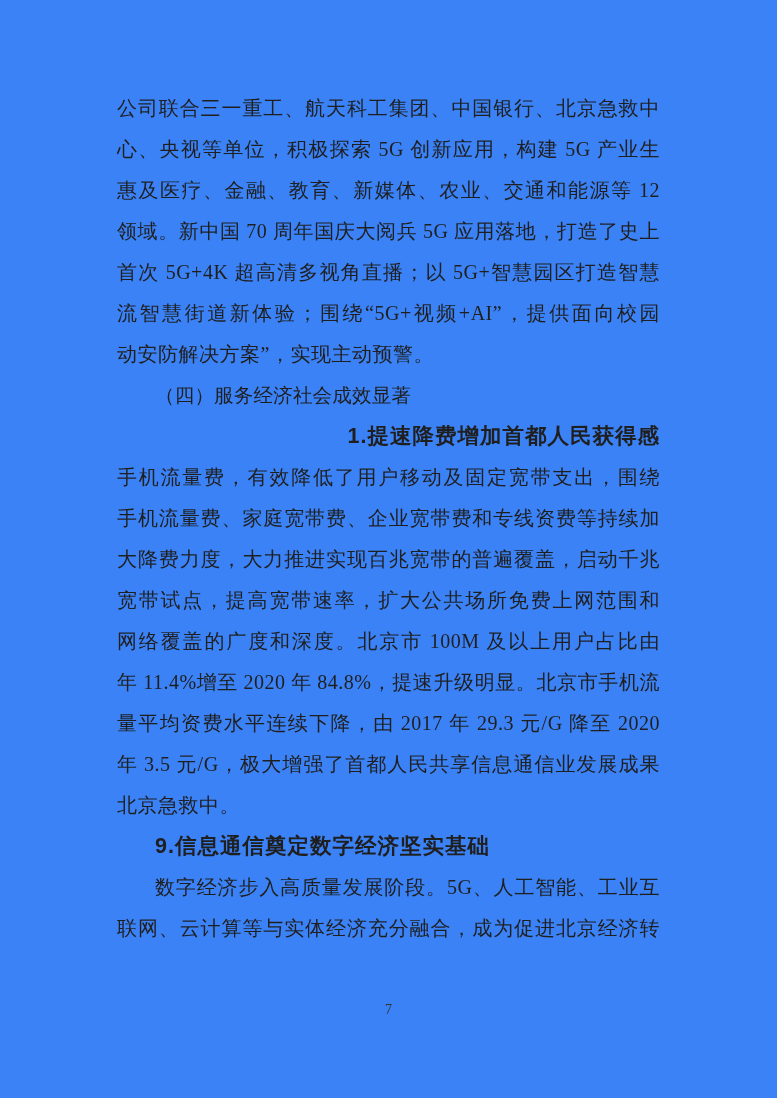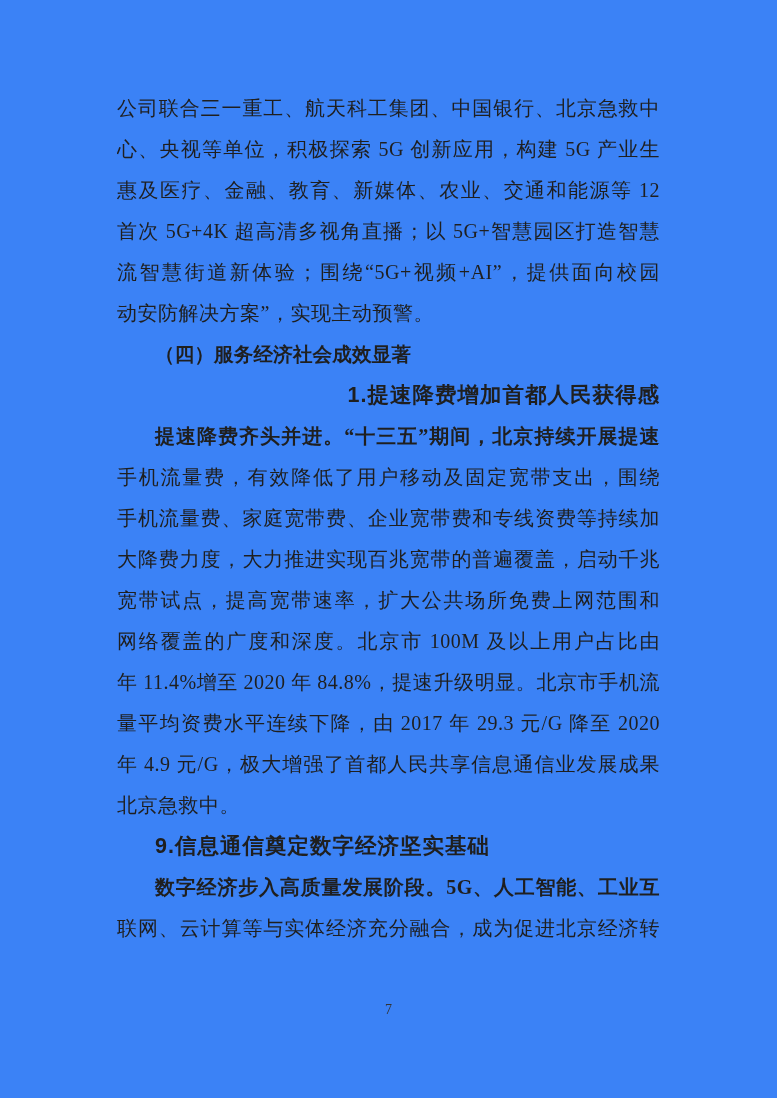--- a/index.html
+++ b/index.html
@@ -29,21 +29,20 @@
     overflow: hidden;
     letter-spacing: 0.5px;
   }
   .line.justify {
     text-align: justify;
     text-align-last: justify;
     text-justify: inter-character;
   }
   .line.indent {
     padding-left: 38px;
-    font-weight: bold;
   }
   .line.kaiti {
     font-size: 19.5px;
     letter-spacing: 0.2px;
   }
   .line.heading {
     font-family: "Liberation Sans", "DejaVu Sans", sans-serif;
     font-weight: bold;
     font-size: 21.5px;
     letter-spacing: 1px;
@@ -60,33 +59,33 @@
   }
 </style>
 </head>
 <body>
 
 <div class="page">
   <div class="content" id="text-content">
       <div class="line body justify" style="color: rgb(31, 31, 31);">公司联合三一重工、航天科工集团、中国银行、北京急救中</div>
       <div class="line body justify" style="color: rgb(31, 31, 31);">心、央视等单位，积极探索 5G 创新应用，构建 5G 产业生态，</div>
       <div class="line body justify" style="color: rgb(31, 31, 31);">惠及医疗、金融、教育、新媒体、农业、交通和能源等 12 个</div>
+      <div class="line body justify" style="color: rgb(31, 31, 31);">领域。新中国 70 周年国庆大阅兵 5G 应用落地，打造了史上</div>
       <div class="line body justify" style="color: rgb(31, 31, 31);">首次 5G+4K 超高清多视角直播；以 5G+智慧园区打造智慧物</div>
       <div class="line body justify" style="color: rgb(31, 31, 31);">流智慧街道新体验；围绕“5G+视频+AI”，提供面向校园的“主</div>
       <div class="line body" style="color: rgb(31, 31, 31);">动安防解决方案”，实现主动预警。</div>
       <div class="line kaiti indent" style="color: rgb(31, 31, 31);">（四）服务经济社会成效显著</div>
       <div class="line heading indent" style="color: rgb(31, 31, 31); text-align: right;">1.提速降费增加首都人民获得感</div>
-      <div class="line body indent justify" style="color: rgb(31, 31, 31);">提速降费齐头并进。“十三五”期间，北京持续开展提速</div>
       <div class="line body justify" style="color: rgb(31, 31, 31);">手机流量费，有效降低了用户移动及固定宽带支出，围绕</div>
       <div class="line body justify" style="color: rgb(31, 31, 31);">手机流量费、家庭宽带费、企业宽带费和专线资费等持续加</div>
       <div class="line body justify" style="color: rgb(31, 31, 31);">大降费力度，大力推进实现百兆宽带的普遍覆盖，启动千兆</div>
       <div class="line body justify" style="color: rgb(31, 31, 31);">宽带试点，提高宽带速率，扩大公共场所免费上网范围和 4G</div>
       <div class="line body justify" style="color: rgb(31, 31, 31);">网络覆盖的广度和深度。北京市 100M 及以上用户占比由 2016</div>
       <div class="line body justify" style="color: rgb(31, 31, 31);">年 11.4%增至 2020 年 84.8%，提速升级明显。北京市手机流</div>
       <div class="line body justify" style="color: rgb(31, 31, 31);">量平均资费水平连续下降，由 2017 年 29.3 元/G 降至 2020</div>
-      <div class="line body justify" style="color: rgb(31, 31, 31);">年 4.9 元/G，极大增强了首都人民共享信息通信业发展成果</div>
+      <div class="line body justify" style="color: rgb(31, 31, 31);">年 3.5 元/G，极大增强了首都人民共享信息通信业发展成果</div>
       <div class="line body" style="color: rgb(31, 31, 31);">北京急救中。</div>
       <div class="line heading indent" style="color: rgb(31, 31, 31);">9.信息通信奠定数字经济坚实基础</div>
       <div class="line body indent justify" style="color: rgb(31, 31, 31);">数字经济步入高质量发展阶段。5G、人工智能、工业互</div>
       <div class="line body justify" style="color: rgb(31, 31, 31);">联网、云计算等与实体经济充分融合，成为促进北京经济转</div>
     </div>
   <div class="page-number">7</div>
 </div>
 
 </body></html>

